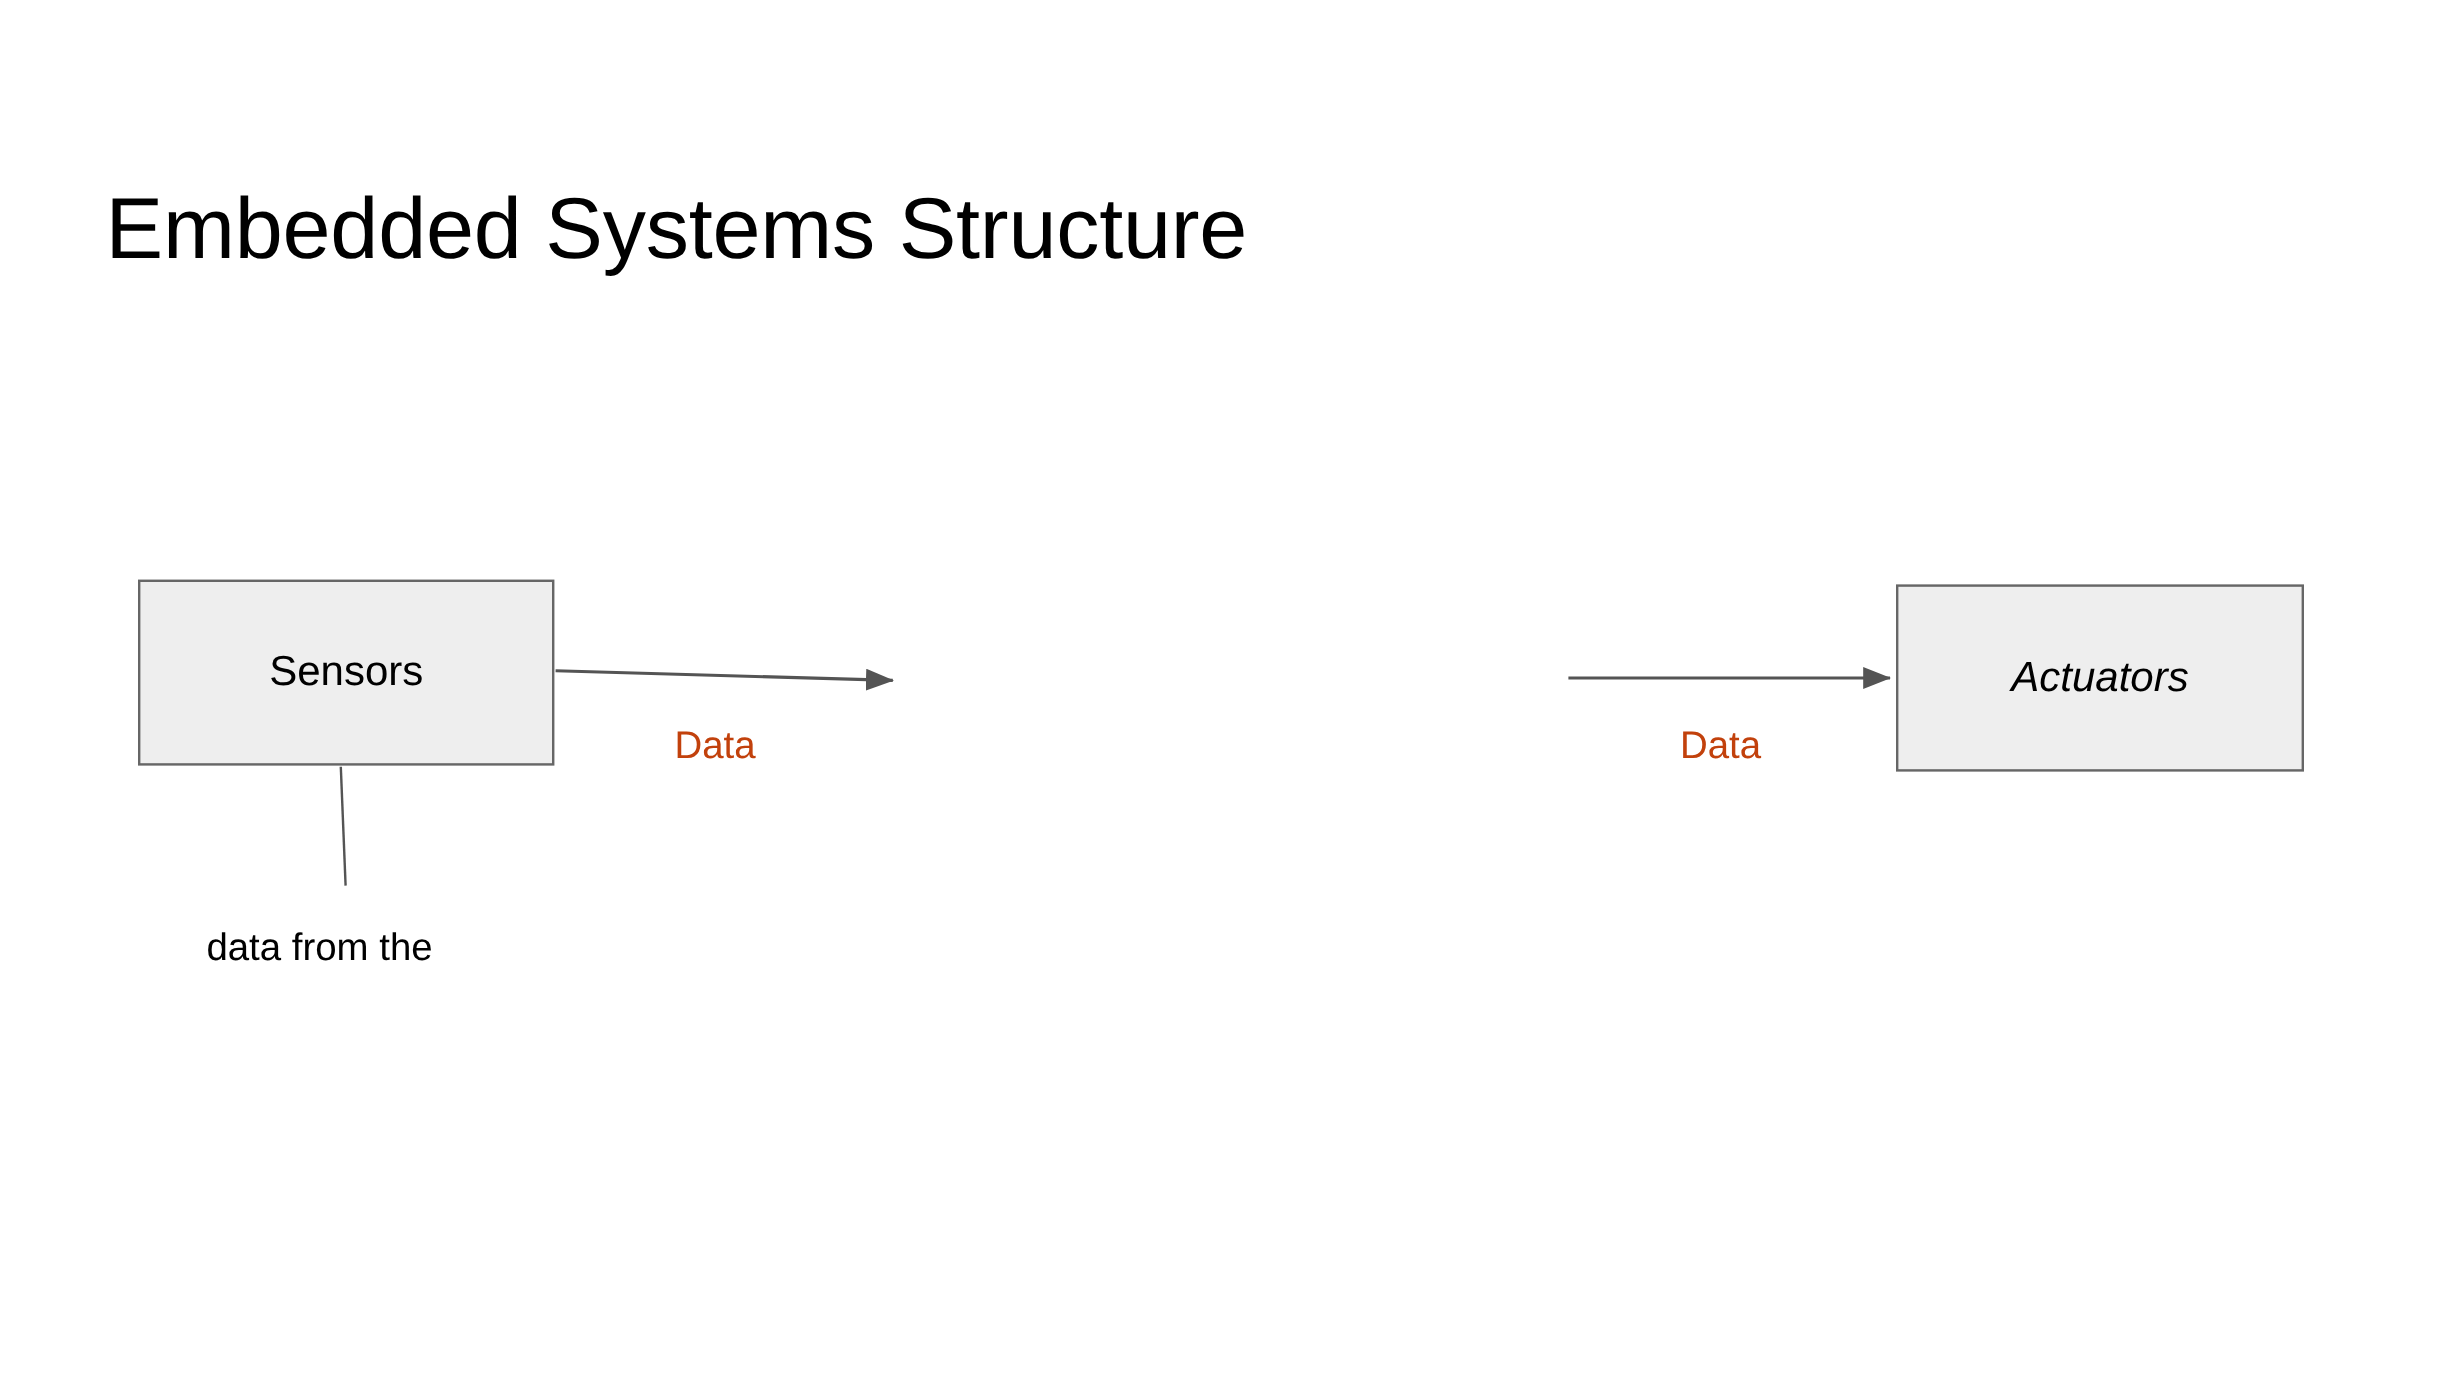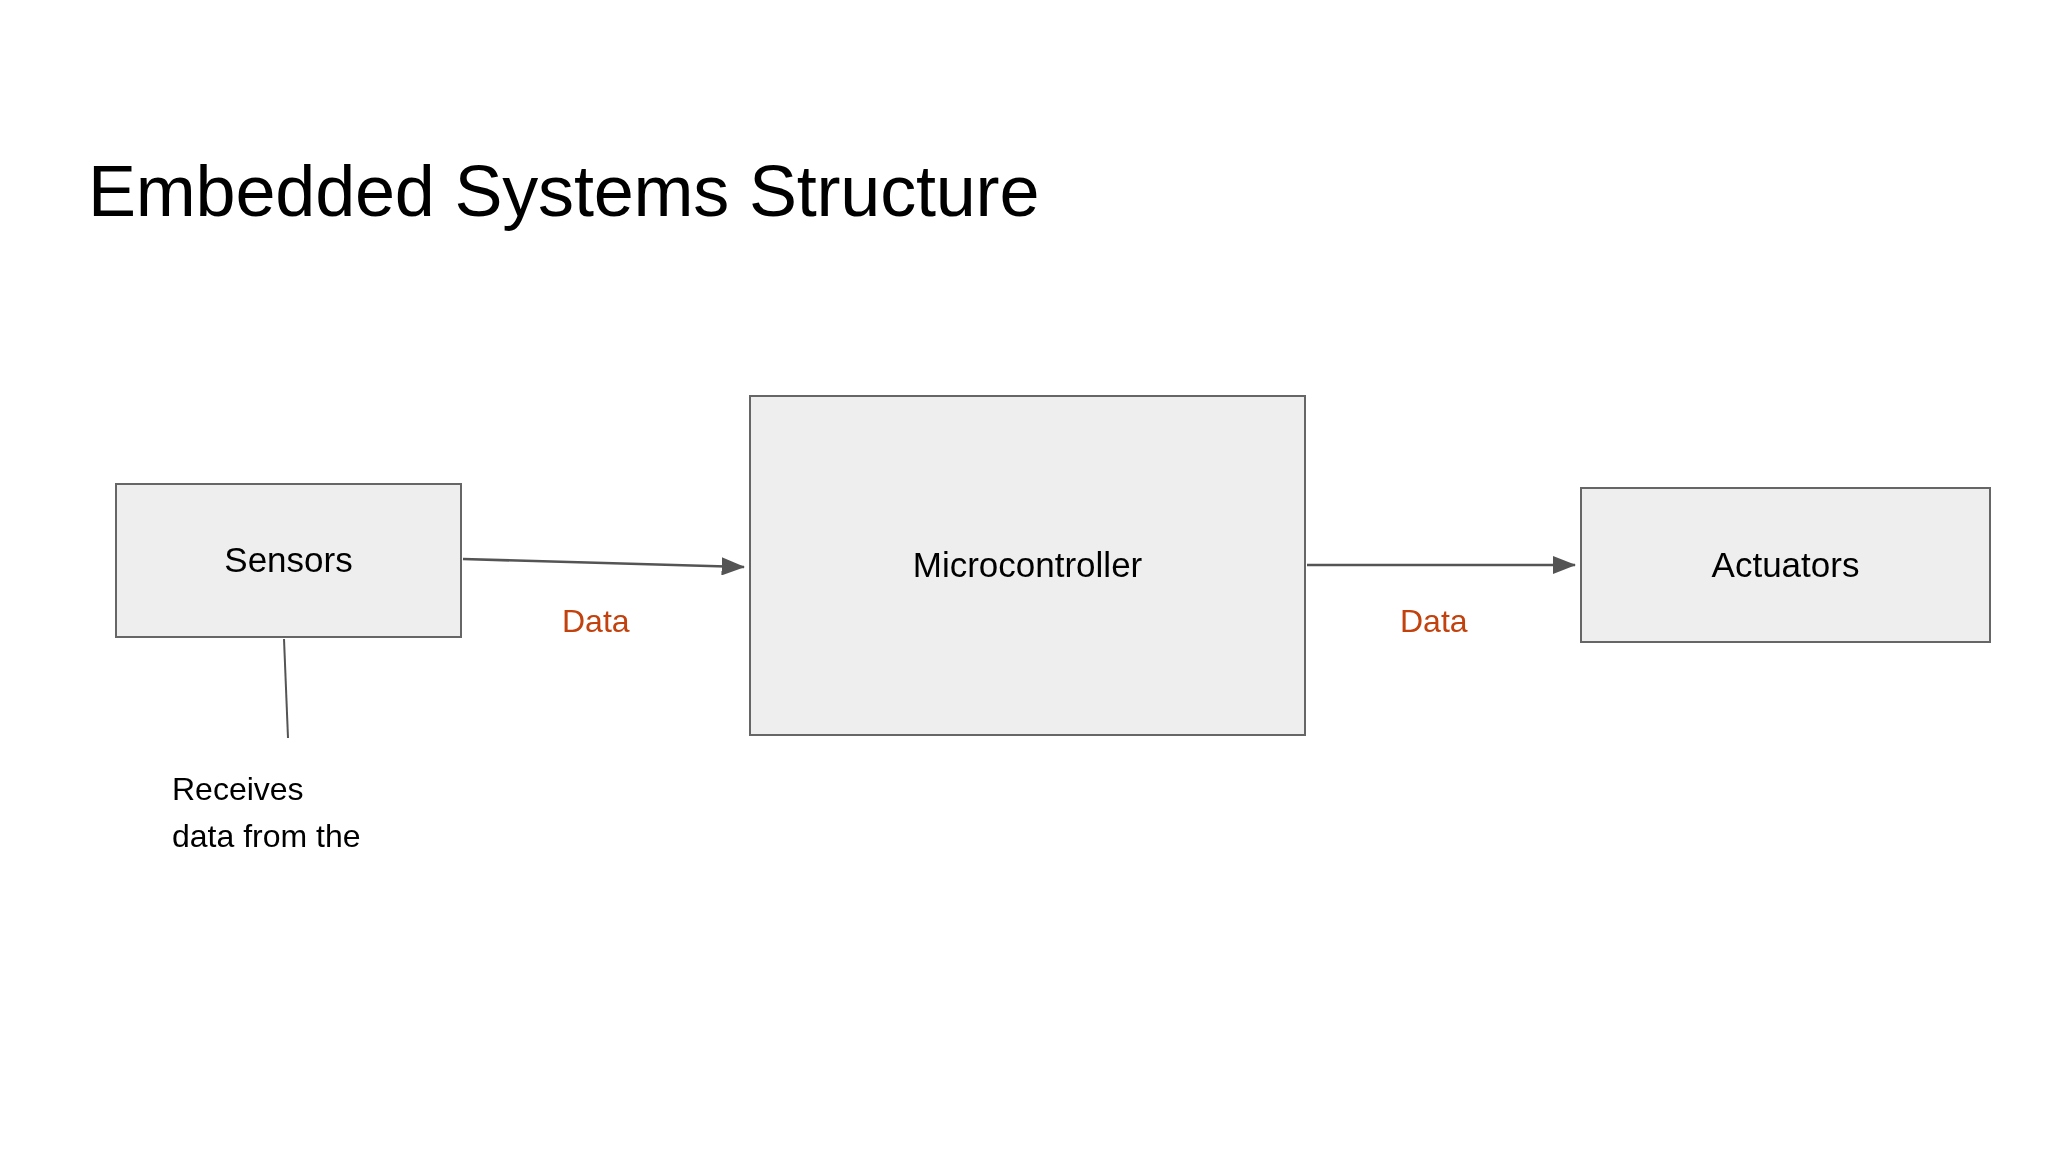--- a/index.html
+++ b/index.html
@@ -47,21 +47,21 @@
   .node-label {
     font-size: 35px;
     line-height: 1.15;
     color: #000000;
     text-align: center;
     white-space: nowrap;
   }
 
   #node-sensors        { left: 115px; top: 459px;  width: 347px; height: 155px; }
   #node-microcontroller{ left: 749px; top: 371px;  width: 557px; height: 341px; }
-  #node-actuators      { left: 1580px; top: 463px; width: 411px; height: 156px; }
+  #node-actuators      { left: 1580px; top: 463px; width: 340px; height: 156px; font-style: italic; }
 
   
   #connectors {
     position: absolute;
     left: 0;
     top: 0;
     width: 2048px;
     height: 1152px;
     pointer-events: none;
   }
@@ -107,30 +107,26 @@
 
     <line x1="1307" y1="541" x2="1575" y2="541" stroke="#545454" stroke-width="2.6" marker-end="url(#arrowhead)"></line>
 
     <line x1="284" y1="615" x2="288" y2="714" stroke="#545454" stroke-width="2"></line>
   </svg>
 
   <div id="node-sensors" class="node">
     <span class="node-label">Sensors</span>
   </div>
 
-  <div id="node-microcontroller" class="node">
-    <span class="node-label">Microcontroller</span>
-  </div>
 
   <div id="node-actuators" class="node">
     <span class="node-label">Actuators</span>
   </div>
 
   <div id="edge-label-data-1" class="edge-label">Data</div>
 
   <div id="edge-label-data-2" class="edge-label">Data</div>
 
   <div id="annotation-note">
-    <span class="note-line">Receives</span>
     <span class="note-line">data from the</span>
   </div>
 
 </div>
 
 </body></html>

